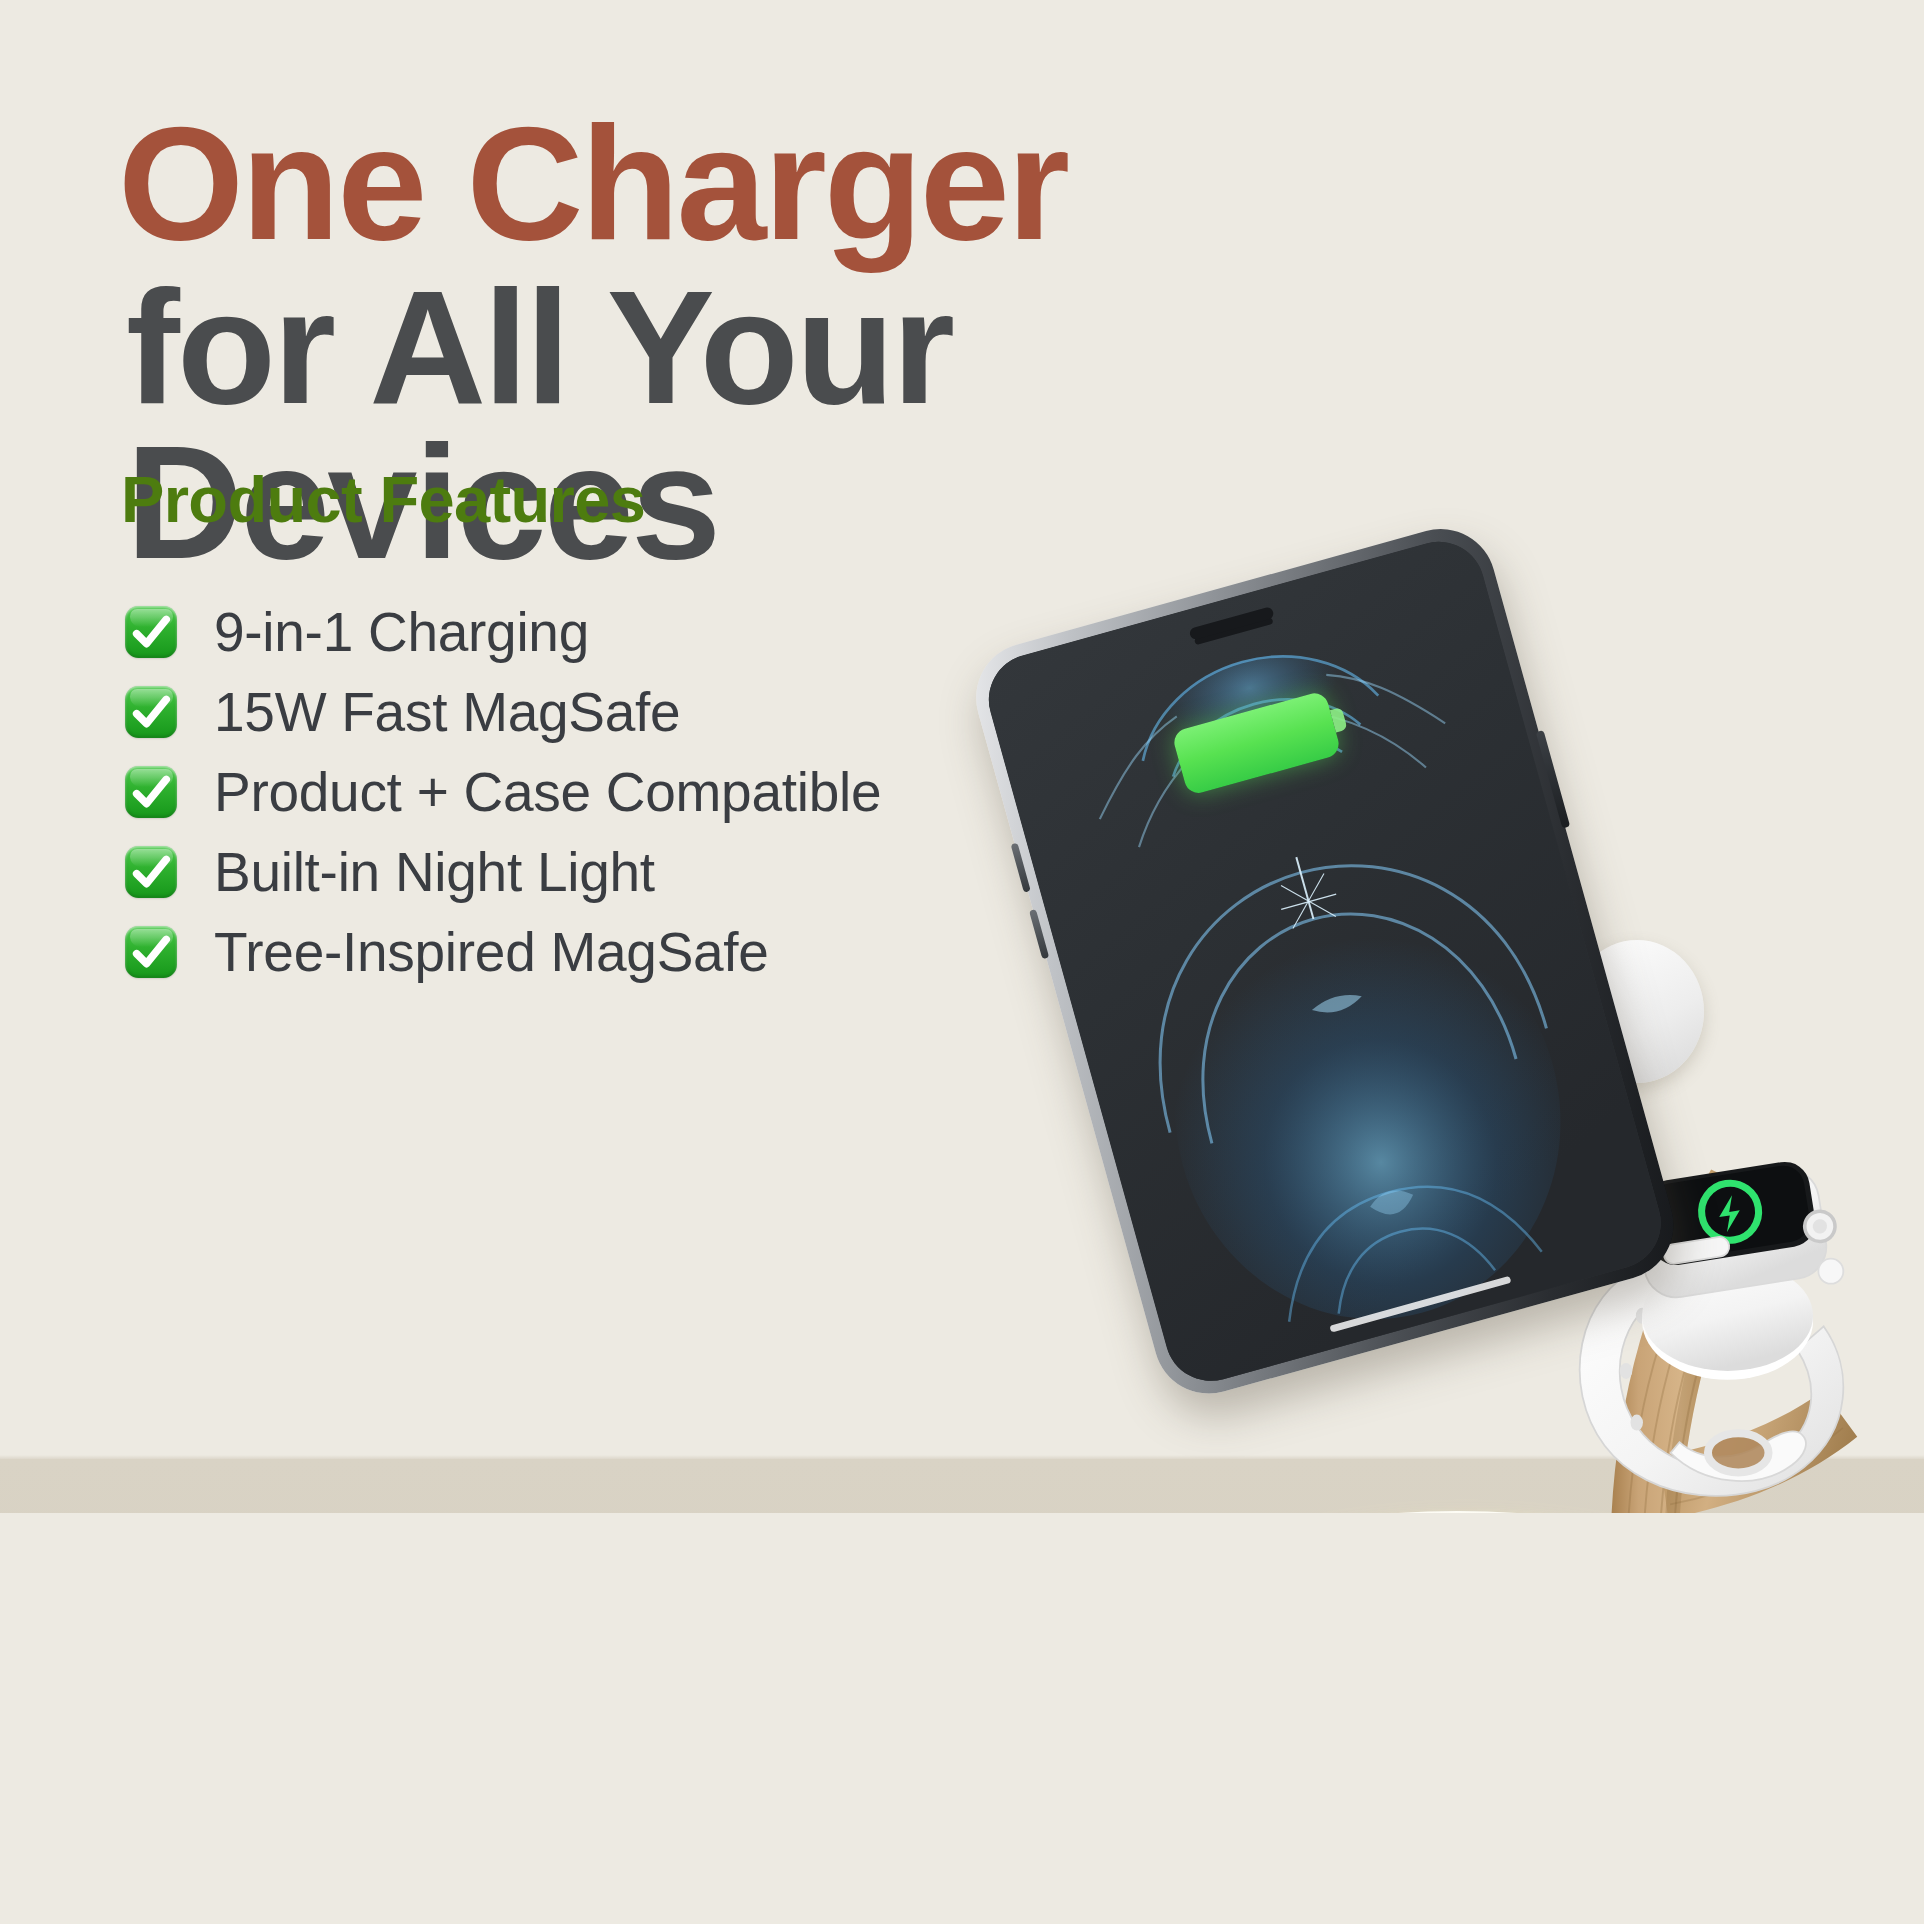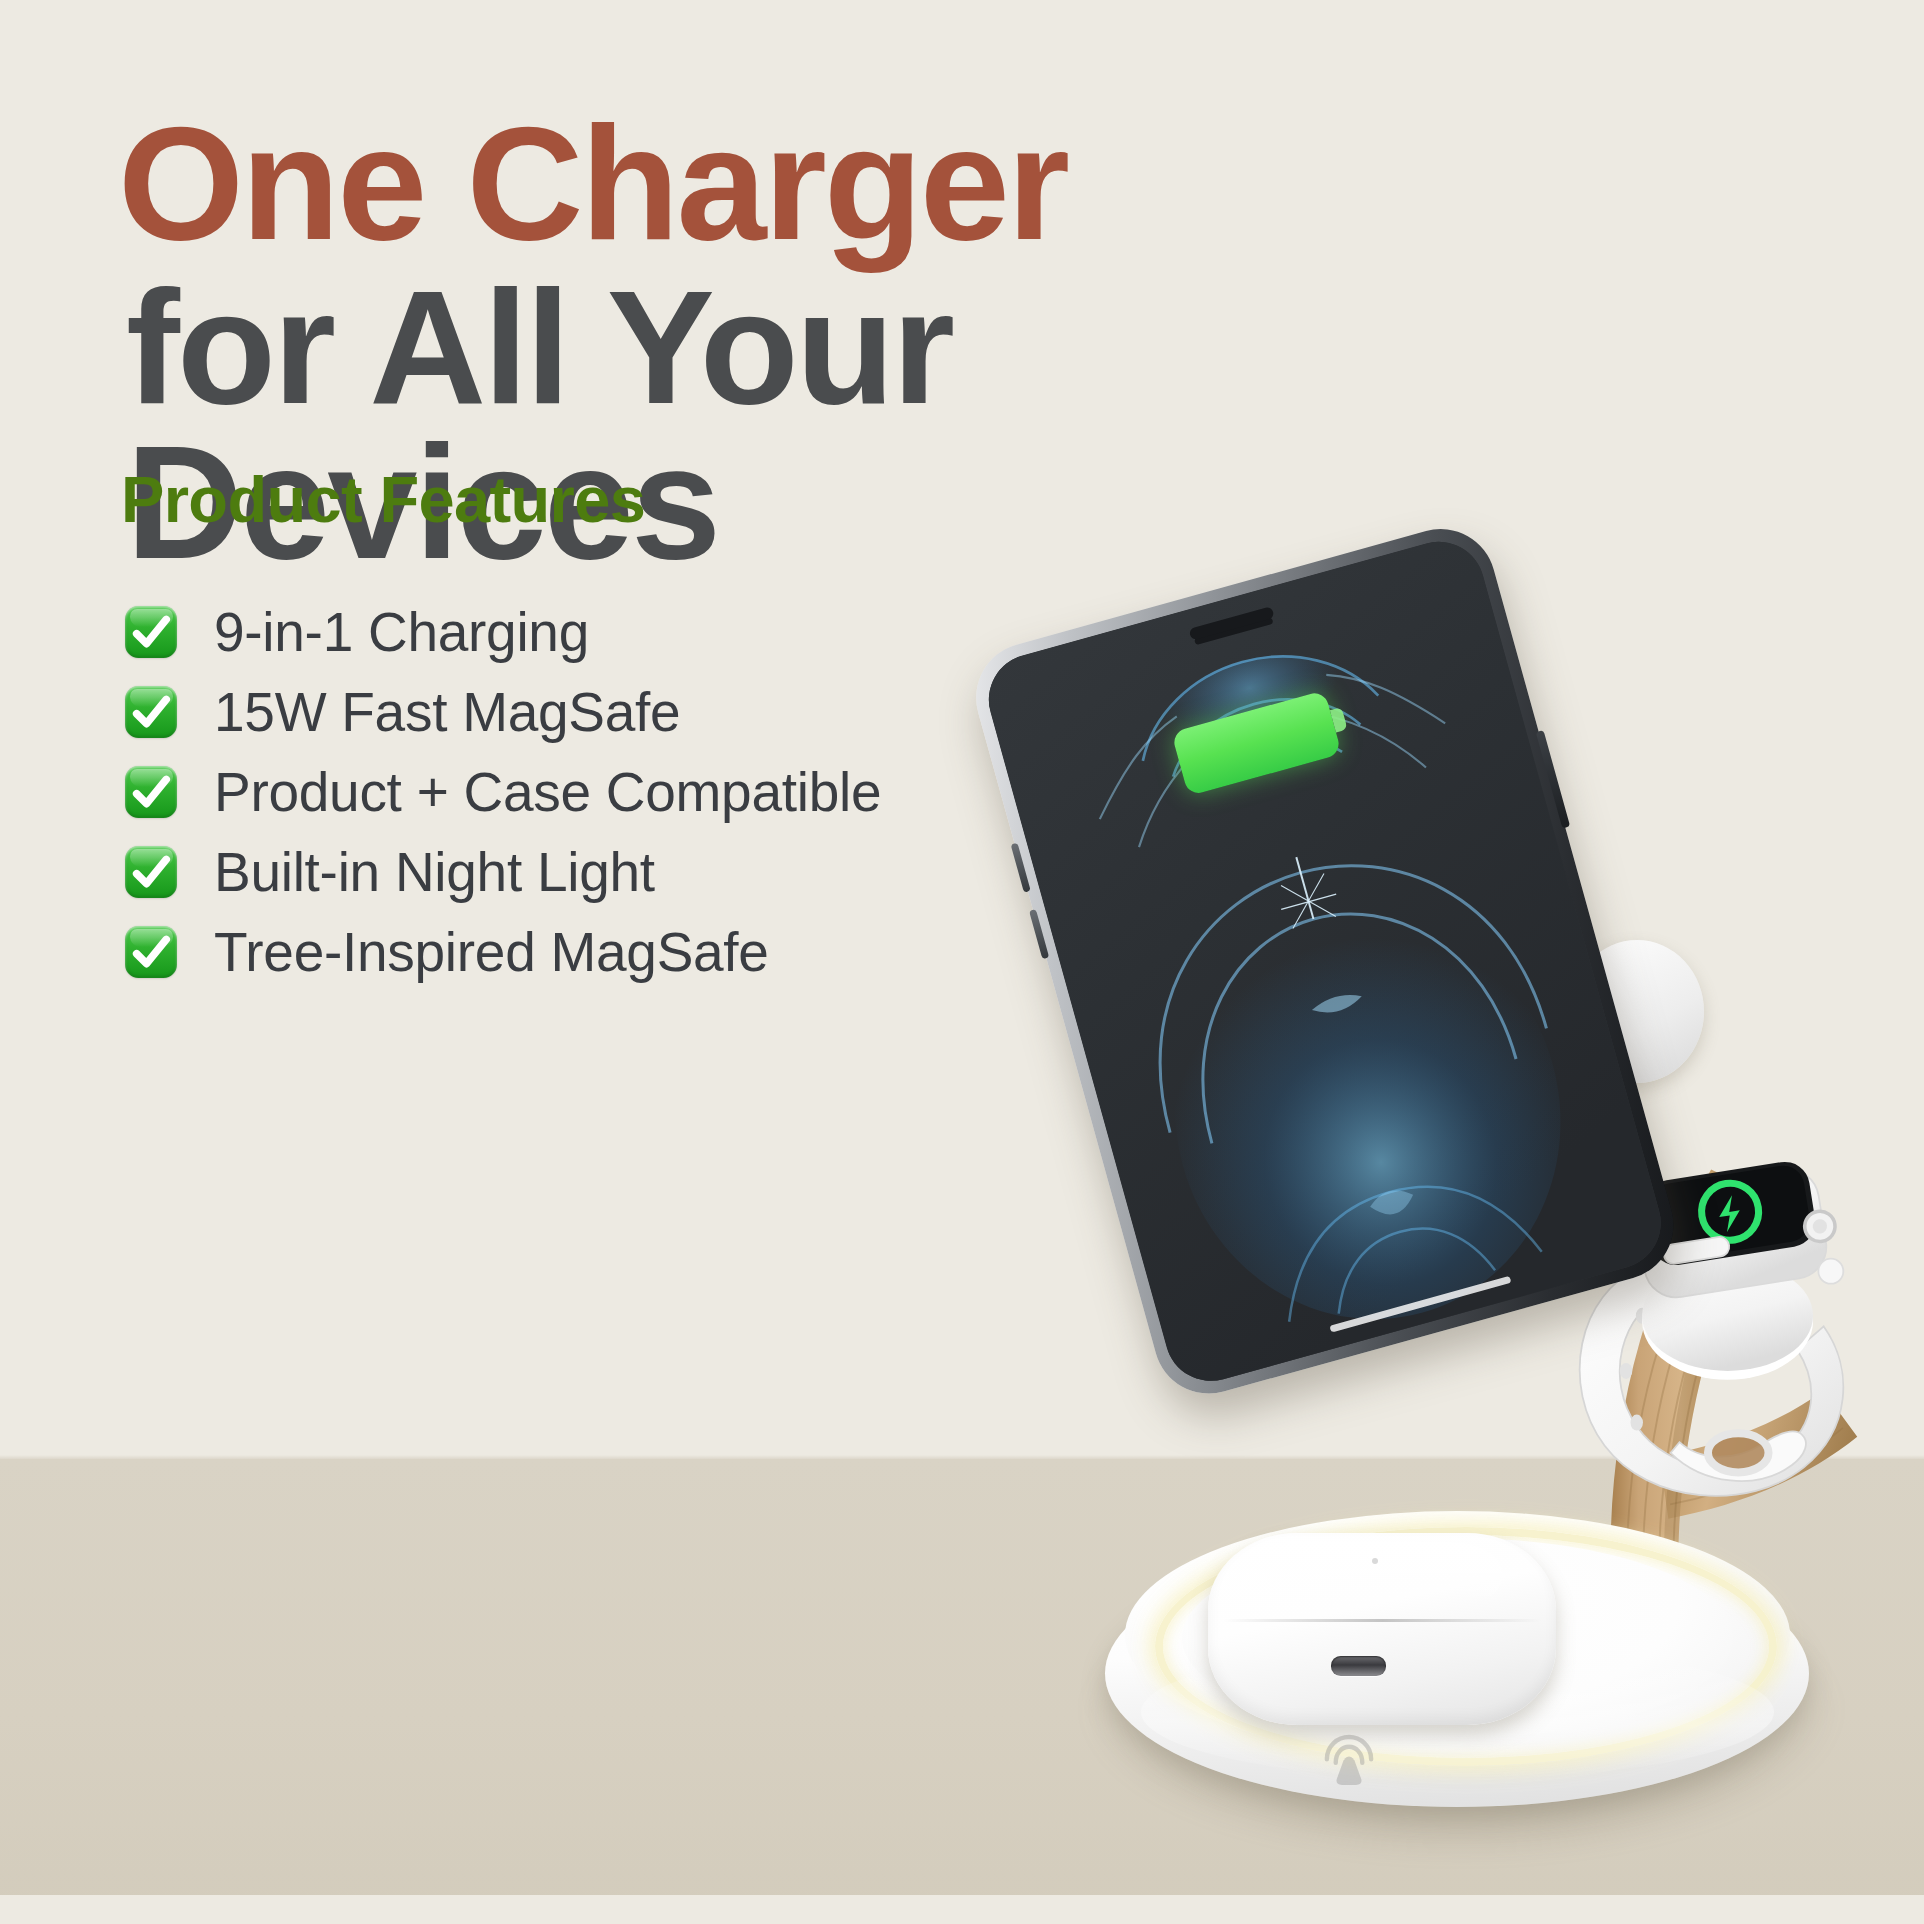--- a/index.html
+++ b/index.html
@@ -1,21 +1,21 @@
 <!DOCTYPE html>
 <html style="font-size:14.3px"><head>
 <meta charset="utf-8">
 <style>
   html,body{margin:0;padding:0;}
   body{
     width:1925px;height:1925px;overflow:hidden;position:relative;
     font-family:"Liberation Sans", sans-serif;
     background:#EDEAE2;
   }
-  #stage{position:absolute;inset:0;width:1925px;height:1895px;overflow:hidden;}
+  #stage{position:absolute;inset:0;width:1925px;height:1513px;overflow:hidden;}
 
   
   .bg-upper{position:absolute;left:0;top:0;width:1925px;height:1459px;background:#EDEAE2;}
   .bg-lower{position:absolute;left:0;top:1459px;width:1925px;height:466px;
             background:linear-gradient(180deg,#D9D3C5 0%,#D7D0C1 55%,#D3CCBC 100%);}
   .bg-seam{position:absolute;left:0;top:1455px;width:1925px;height:5.3px;
            background:linear-gradient(180deg,rgba(222,216,203,.0),rgba(214,207,193,.85));}
 
   
   .headline{position:absolute;left:118px;top:105px;width:1337px;}

